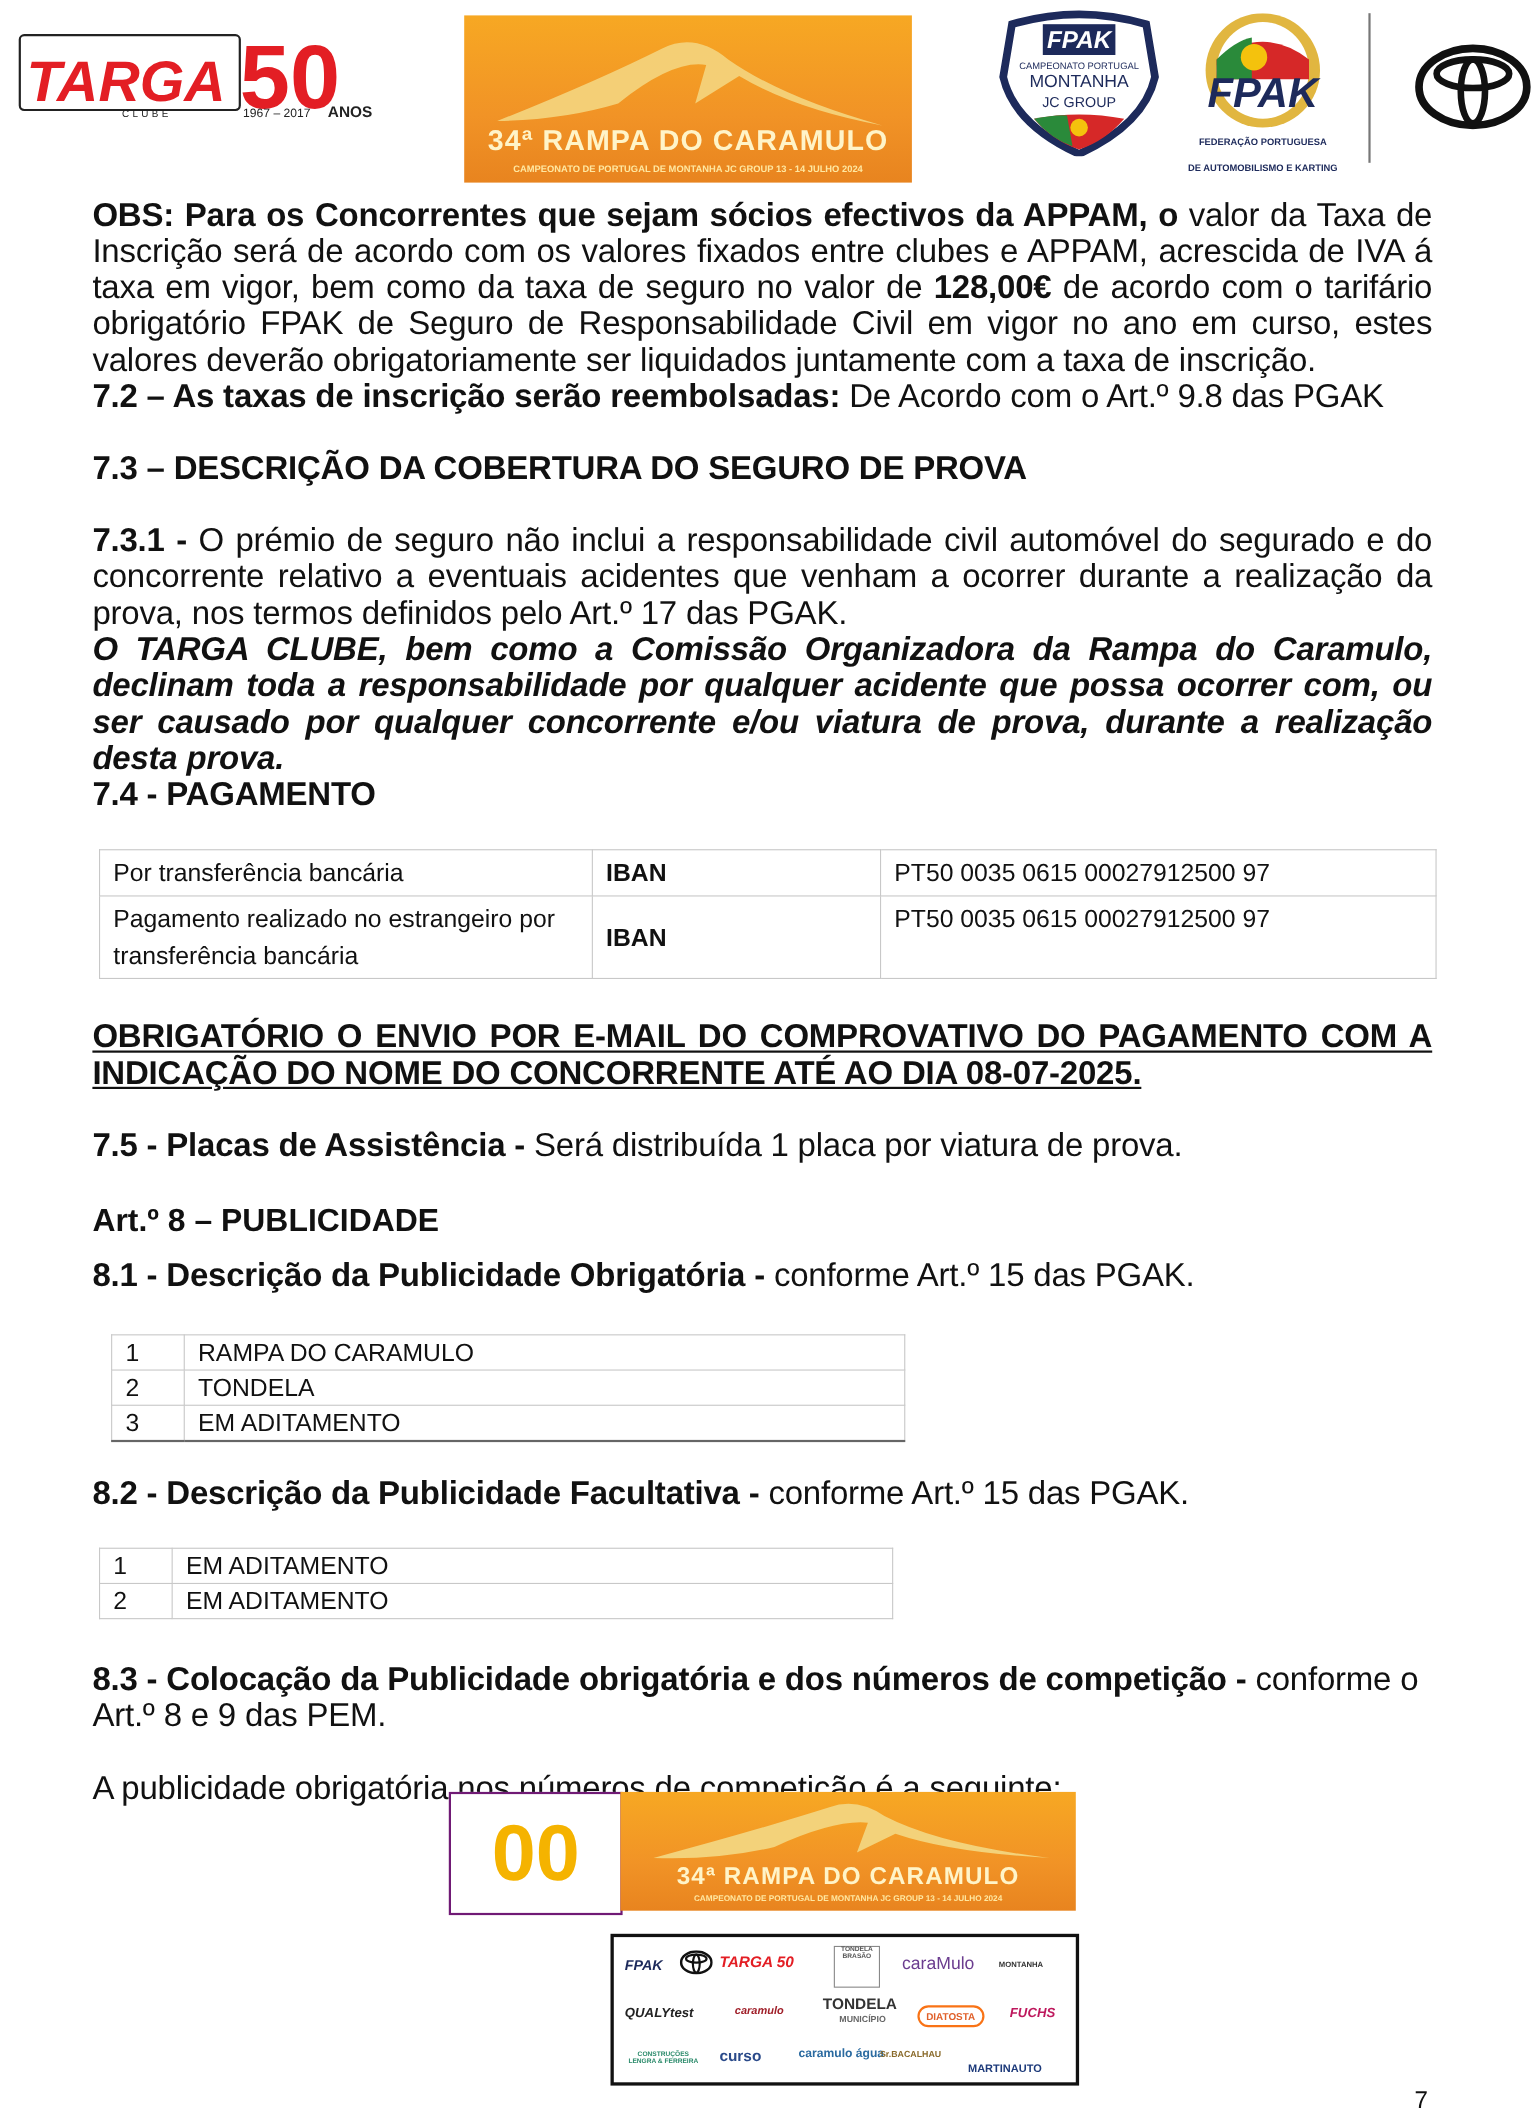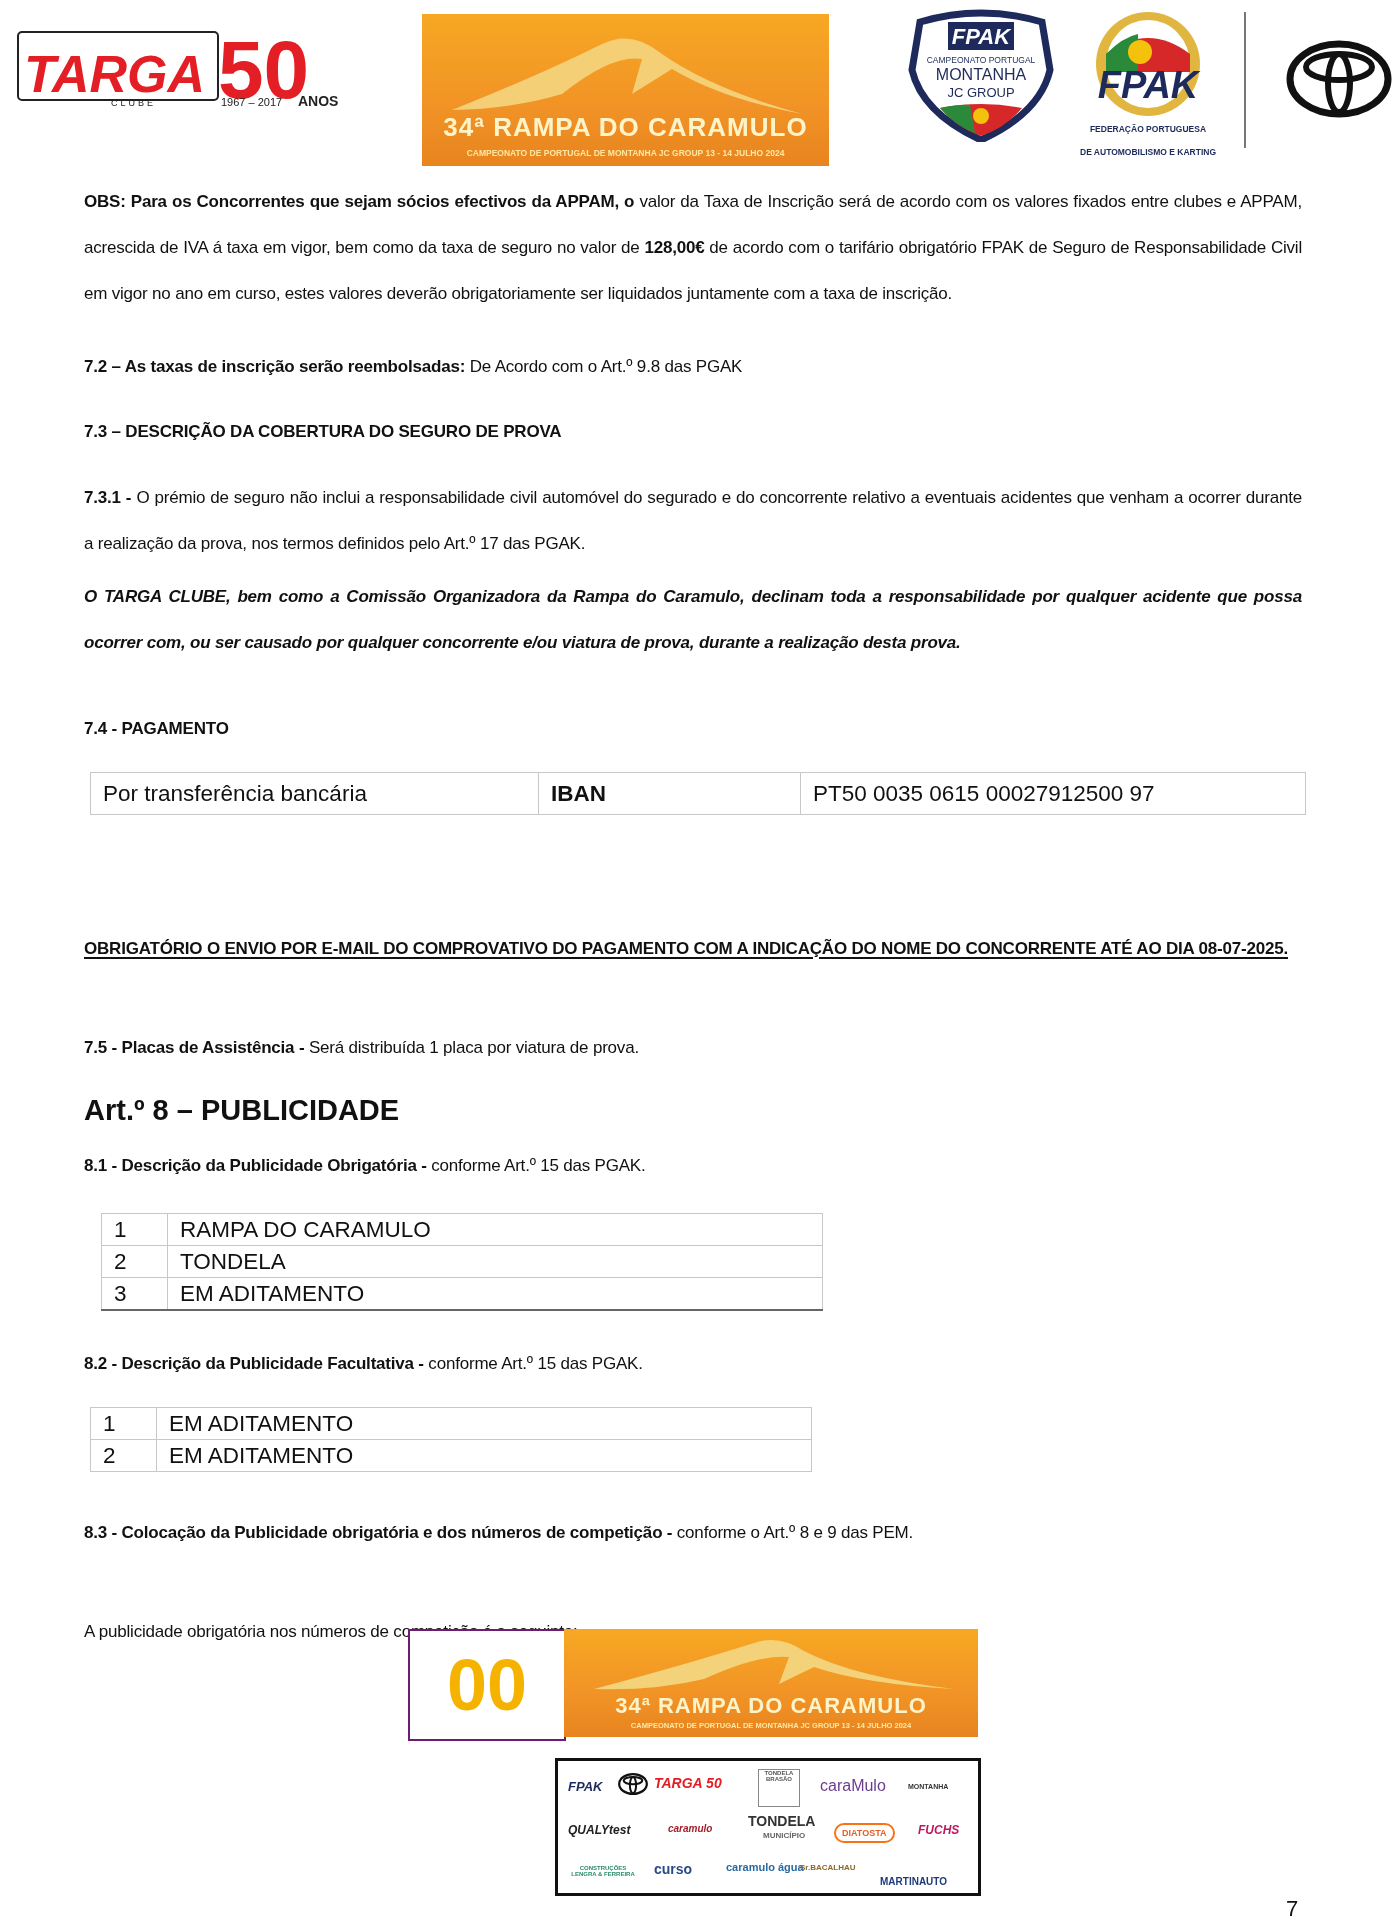--- a/index.html
+++ b/index.html
@@ -1,19 +1,19 @@
 <!DOCTYPE html>
 <html><head>
 <meta charset="utf-8">
 <style>
   html, body { margin:0; padding:0; background:#fff; }
   body { width:1396px; height:1920px; position:relative; overflow:hidden;
          font-family:"Liberation Sans", sans-serif; color:#111; }
   .abs { position:absolute; }
-  .txt { font-size:17px; line-height:46px; letter-spacing:-0.2px; }
+  .txt { font-size:30px; line-height:33px; letter-spacing:-0.2px; }
   .b { font-weight:bold; }
   .bi { font-weight:bold; font-style:italic; }
   .just { text-align:justify; }
 
   
   .targa { left:16px; top:30px; width:330px; height:100px; }
   .rampa-banner { background:linear-gradient(180deg,#f7a823 0%,#f19326 60%,#e8841f 100%); overflow:hidden; }
   .rampa-title { color:#fff4c8; font-weight:bold; text-align:center; letter-spacing:1px; }
   .rampa-sub { color:#ffe7a0; font-weight:bold; text-align:center; }
   .fpak-shield { left:900px; top:8px; width:162px; height:134px; }
@@ -117,20 +117,25 @@
 
 <table class="abs paytable" style="left:90px;top:772px;width:1216px;">
   <colgroup>
       <col style="width:448px">
       <col style="width:262px">
       <col>
     </colgroup>
   <tbody>
       <tr>
     <td>Por transferência bancária</td>
+    <td class="b" style="vertical-align:middle">IBAN</td>
+    <td>PT50 0035 0615 00027912500 97</td>
+  </tr>
+  <tr>
+    <td>Pagamento realizado no estrangeiro por transferência bancária</td>
     <td class="b" style="vertical-align:middle">IBAN</td>
     <td>PT50 0035 0615 00027912500 97</td>
   </tr>
 </tbody>
   </table>
 
 <div class="abs txt just b u" style="left:84px;top:926px;width:1218px;">OBRIGATÓRIO O ENVIO POR E-MAIL DO COMPROVATIVO DO PAGAMENTO COM A INDICAÇÃO DO NOME DO CONCORRENTE ATÉ AO DIA 08-07-2025.</div>
 
 <div class="abs txt" style="left:84px;top:1025px;width:1218px;">
   <span class="b">7.5 - Placas de Assistência -</span><span> Será distribuída 1 placa por viatura de prova.</span>

